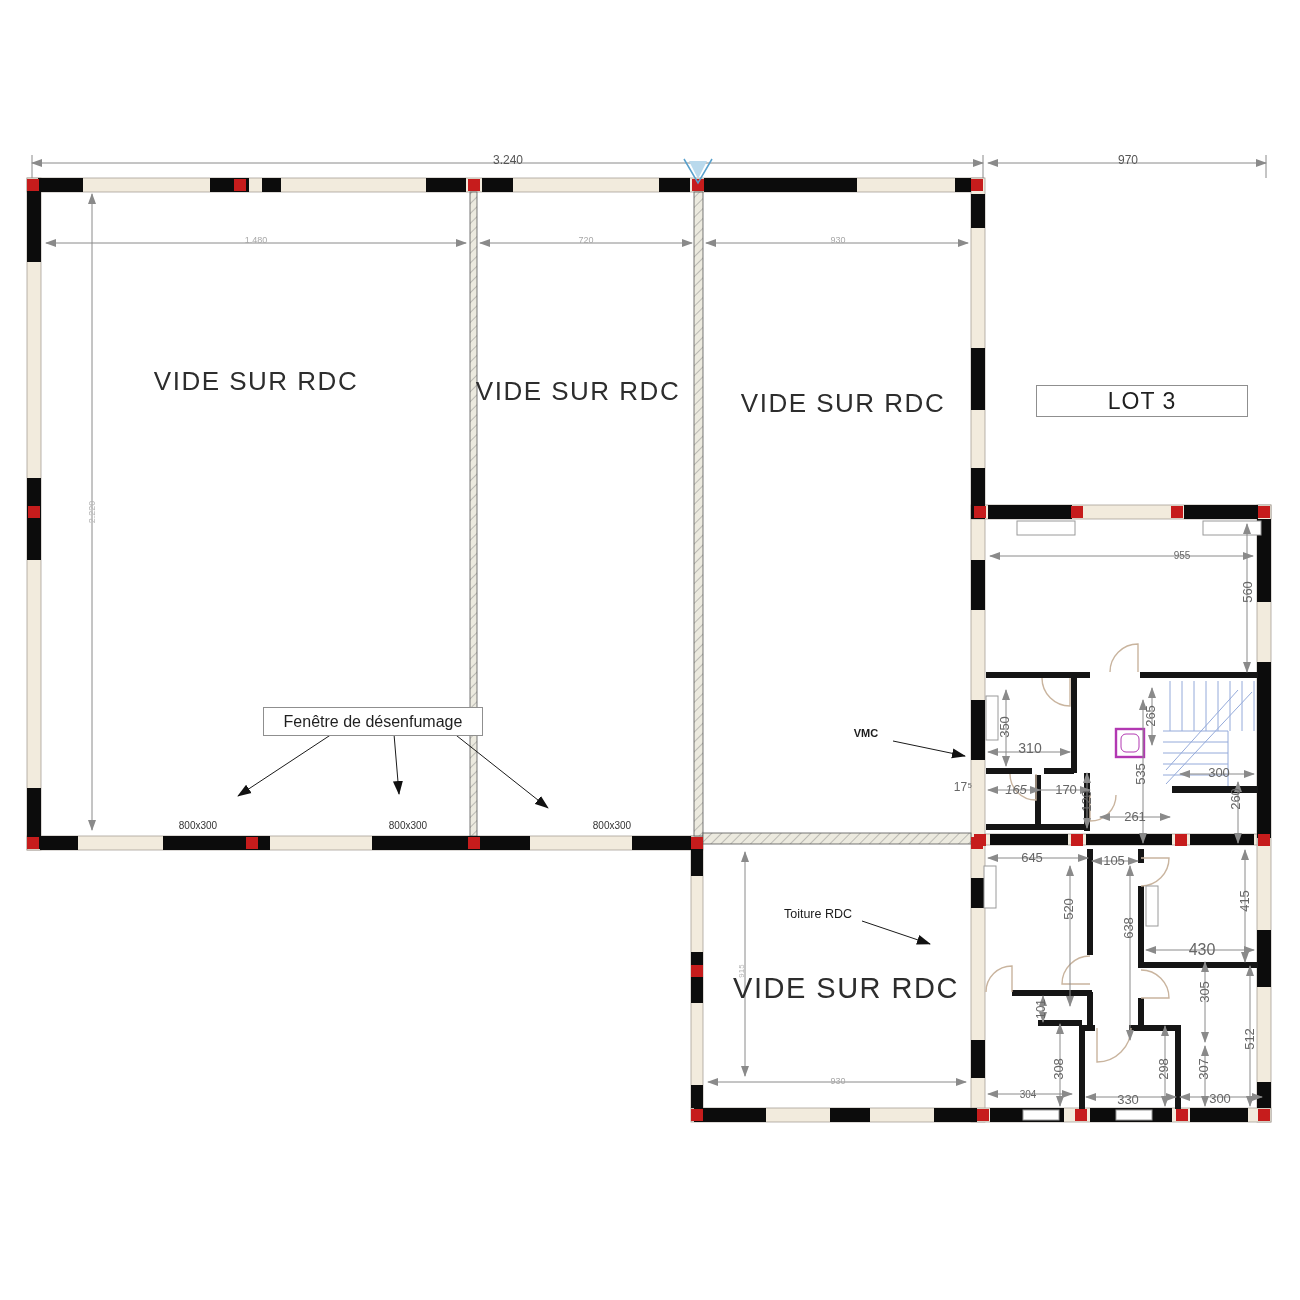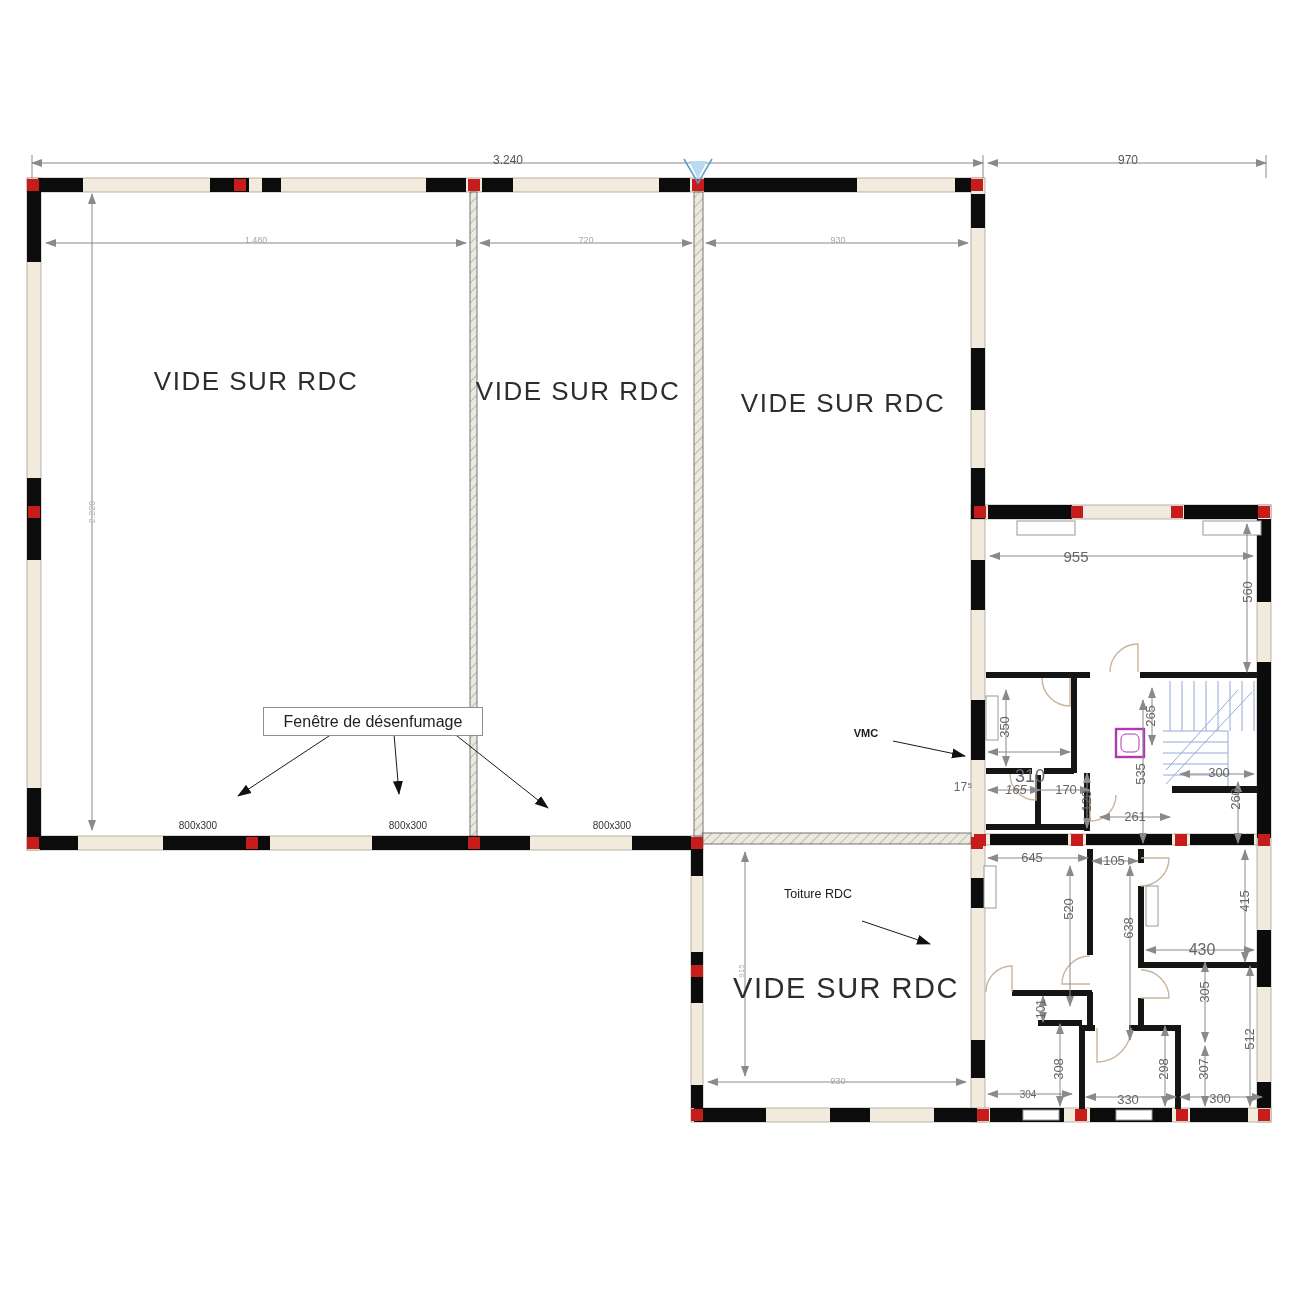--- a/index.html
+++ b/index.html
@@ -10,21 +10,21 @@
        font-family:"Liberation Sans", sans-serif;}
   .vide{position:absolute;color:#2d2d2d;font-size:26px;letter-spacing:1.5px;
         transform:translate(-50%,-50%);white-space:nowrap;}
   .vide-big{font-size:29px;}
   .boxed{position:absolute;border:1px solid #8f8f8f;background:#fff;display:flex;
          align-items:center;justify-content:center;color:#1f1f1f;white-space:nowrap;}
   #lot-box{left:1036px;top:385px;width:210px;height:30px;font-size:23px;letter-spacing:1px;}
   #fenetre-box{left:263px;top:707px;width:218px;height:27px;font-size:16px;}
   .callout{position:absolute;color:#1c1c1c;white-space:nowrap;transform:translate(-50%,-50%);}
   #vmc-label{left:866px;top:733px;font-size:11px;font-weight:bold;}
-  #toiture-label{left:818px;top:894px;font-size:12.5px;}
+  #toiture-label{left:818px;top:914px;font-size:12.5px;}
 </style>
 </head>
 <body>
 
 <div id="canvas">
 
   <svg id="drawing" width="1300" height="1300" viewBox="0 0 1300 1300">
     <defs>
       <pattern id="hatch" width="7" height="7" patternUnits="userSpaceOnUse" patternTransform="rotate(45)">
         <rect width="7" height="7" fill="#eceadf"></rect>
@@ -259,41 +259,42 @@
       <path d="M684,159 L698,183 L712,159" fill="none" stroke="#58a0cc" stroke-width="1.5"></path>
       <path d="M689,161 L698,179 L707,161 z" fill="#b9d9ec"></path>
     </g>
   </svg>
 
   <div class="vide" style="left:256px;top:381px;">VIDE SUR RDC</div>
   <div class="vide" style="left:578px;top:391px;">VIDE SUR RDC</div>
   <div class="vide" style="left:843px;top:403px;">VIDE SUR RDC</div>
   <div class="vide vide-big" style="left:846px;top:988px;">VIDE SUR RDC</div>
 
+  <div class="boxed" id="lot-box">LOT 3</div>
 
   <div class="boxed" id="fenetre-box">Fenêtre de désenfumage</div>
 
   <div class="callout" id="vmc-label">VMC</div>
 
   <div class="callout" id="toiture-label">Toiture RDC</div>
 
   <div id="dims">
       <div class="ann" style="left: 508px; top: 160px; font-size: 12px; color: rgb(85, 85, 85); transform: translate(-50%, -50%);">3.240</div>
       <div class="ann" style="left: 1128px; top: 160px; font-size: 12px; color: rgb(85, 85, 85); transform: translate(-50%, -50%);">970</div>
       <div class="ann" style="left: 256px; top: 240px; font-size: 9px; color: rgb(168, 168, 168); transform: translate(-50%, -50%);">1.480</div>
       <div class="ann" style="left: 586px; top: 240px; font-size: 9px; color: rgb(168, 168, 168); transform: translate(-50%, -50%);">720</div>
       <div class="ann" style="left: 838px; top: 240px; font-size: 9px; color: rgb(168, 168, 168); transform: translate(-50%, -50%);">930</div>
       <div class="ann" style="left: 92px; top: 512px; font-size: 9px; color: rgb(181, 181, 181); transform: translate(-50%, -50%) rotate(-90deg);">2.220</div>
       <div class="ann" style="left: 198px; top: 826px; font-size: 10px; color: rgb(51, 51, 51); transform: translate(-50%, -50%);">800x300</div>
       <div class="ann" style="left: 408px; top: 826px; font-size: 10px; color: rgb(51, 51, 51); transform: translate(-50%, -50%);">800x300</div>
       <div class="ann" style="left: 612px; top: 826px; font-size: 10px; color: rgb(51, 51, 51); transform: translate(-50%, -50%);">800x300</div>
-      <div class="ann" style="left: 1076px; top: 556px; font-size: 15px; transform: translate(-50%, -50%);">955</div>
+      <div class="ann" style="left: 1182px; top: 556px; font-size: 10px; transform: translate(-50%, -50%);">955</div>
       <div class="ann" style="left: 1247px; top: 592px; font-size: 13px; transform: translate(-50%, -50%) rotate(-90deg);">560</div>
       <div class="ann" style="left: 1004px; top: 727px; font-size: 13px; transform: translate(-50%, -50%) rotate(-90deg);">350</div>
-      <div class="ann" style="left: 1030px; top: 776px; font-size: 18px; transform: translate(-50%, -50%);">310</div>
+      <div class="ann" style="left: 1030px; top: 748px; font-size: 14px; transform: translate(-50%, -50%);">310</div>
       <div class="ann" style="left: 963px; top: 787px; font-size: 12px; transform: translate(-50%, -50%);">17⁵</div>
       <div class="ann" style="left: 1016px; top: 789px; font-size: 13px; transform: translate(-50%, -50%); font-style: italic;">165</div>
       <div class="ann" style="left: 1066px; top: 789px; font-size: 13px; transform: translate(-50%, -50%);">170</div>
       <div class="ann" style="left: 1086px; top: 801px; font-size: 13px; transform: translate(-50%, -50%) rotate(-90deg);">120</div>
       <div class="ann" style="left: 1150px; top: 716px; font-size: 13px; transform: translate(-50%, -50%) rotate(-90deg);">265</div>
       <div class="ann" style="left: 1140px; top: 774px; font-size: 13px; transform: translate(-50%, -50%) rotate(-90deg);">535</div>
       <div class="ann" style="left: 1135px; top: 816px; font-size: 13px; transform: translate(-50%, -50%);">261</div>
       <div class="ann" style="left: 1219px; top: 772px; font-size: 13px; transform: translate(-50%, -50%);">300</div>
       <div class="ann" style="left: 1235px; top: 799px; font-size: 13px; transform: translate(-50%, -50%) rotate(-90deg);">260</div>
       <div class="ann" style="left: 1032px; top: 857px; font-size: 13px; transform: translate(-50%, -50%);">645</div>

